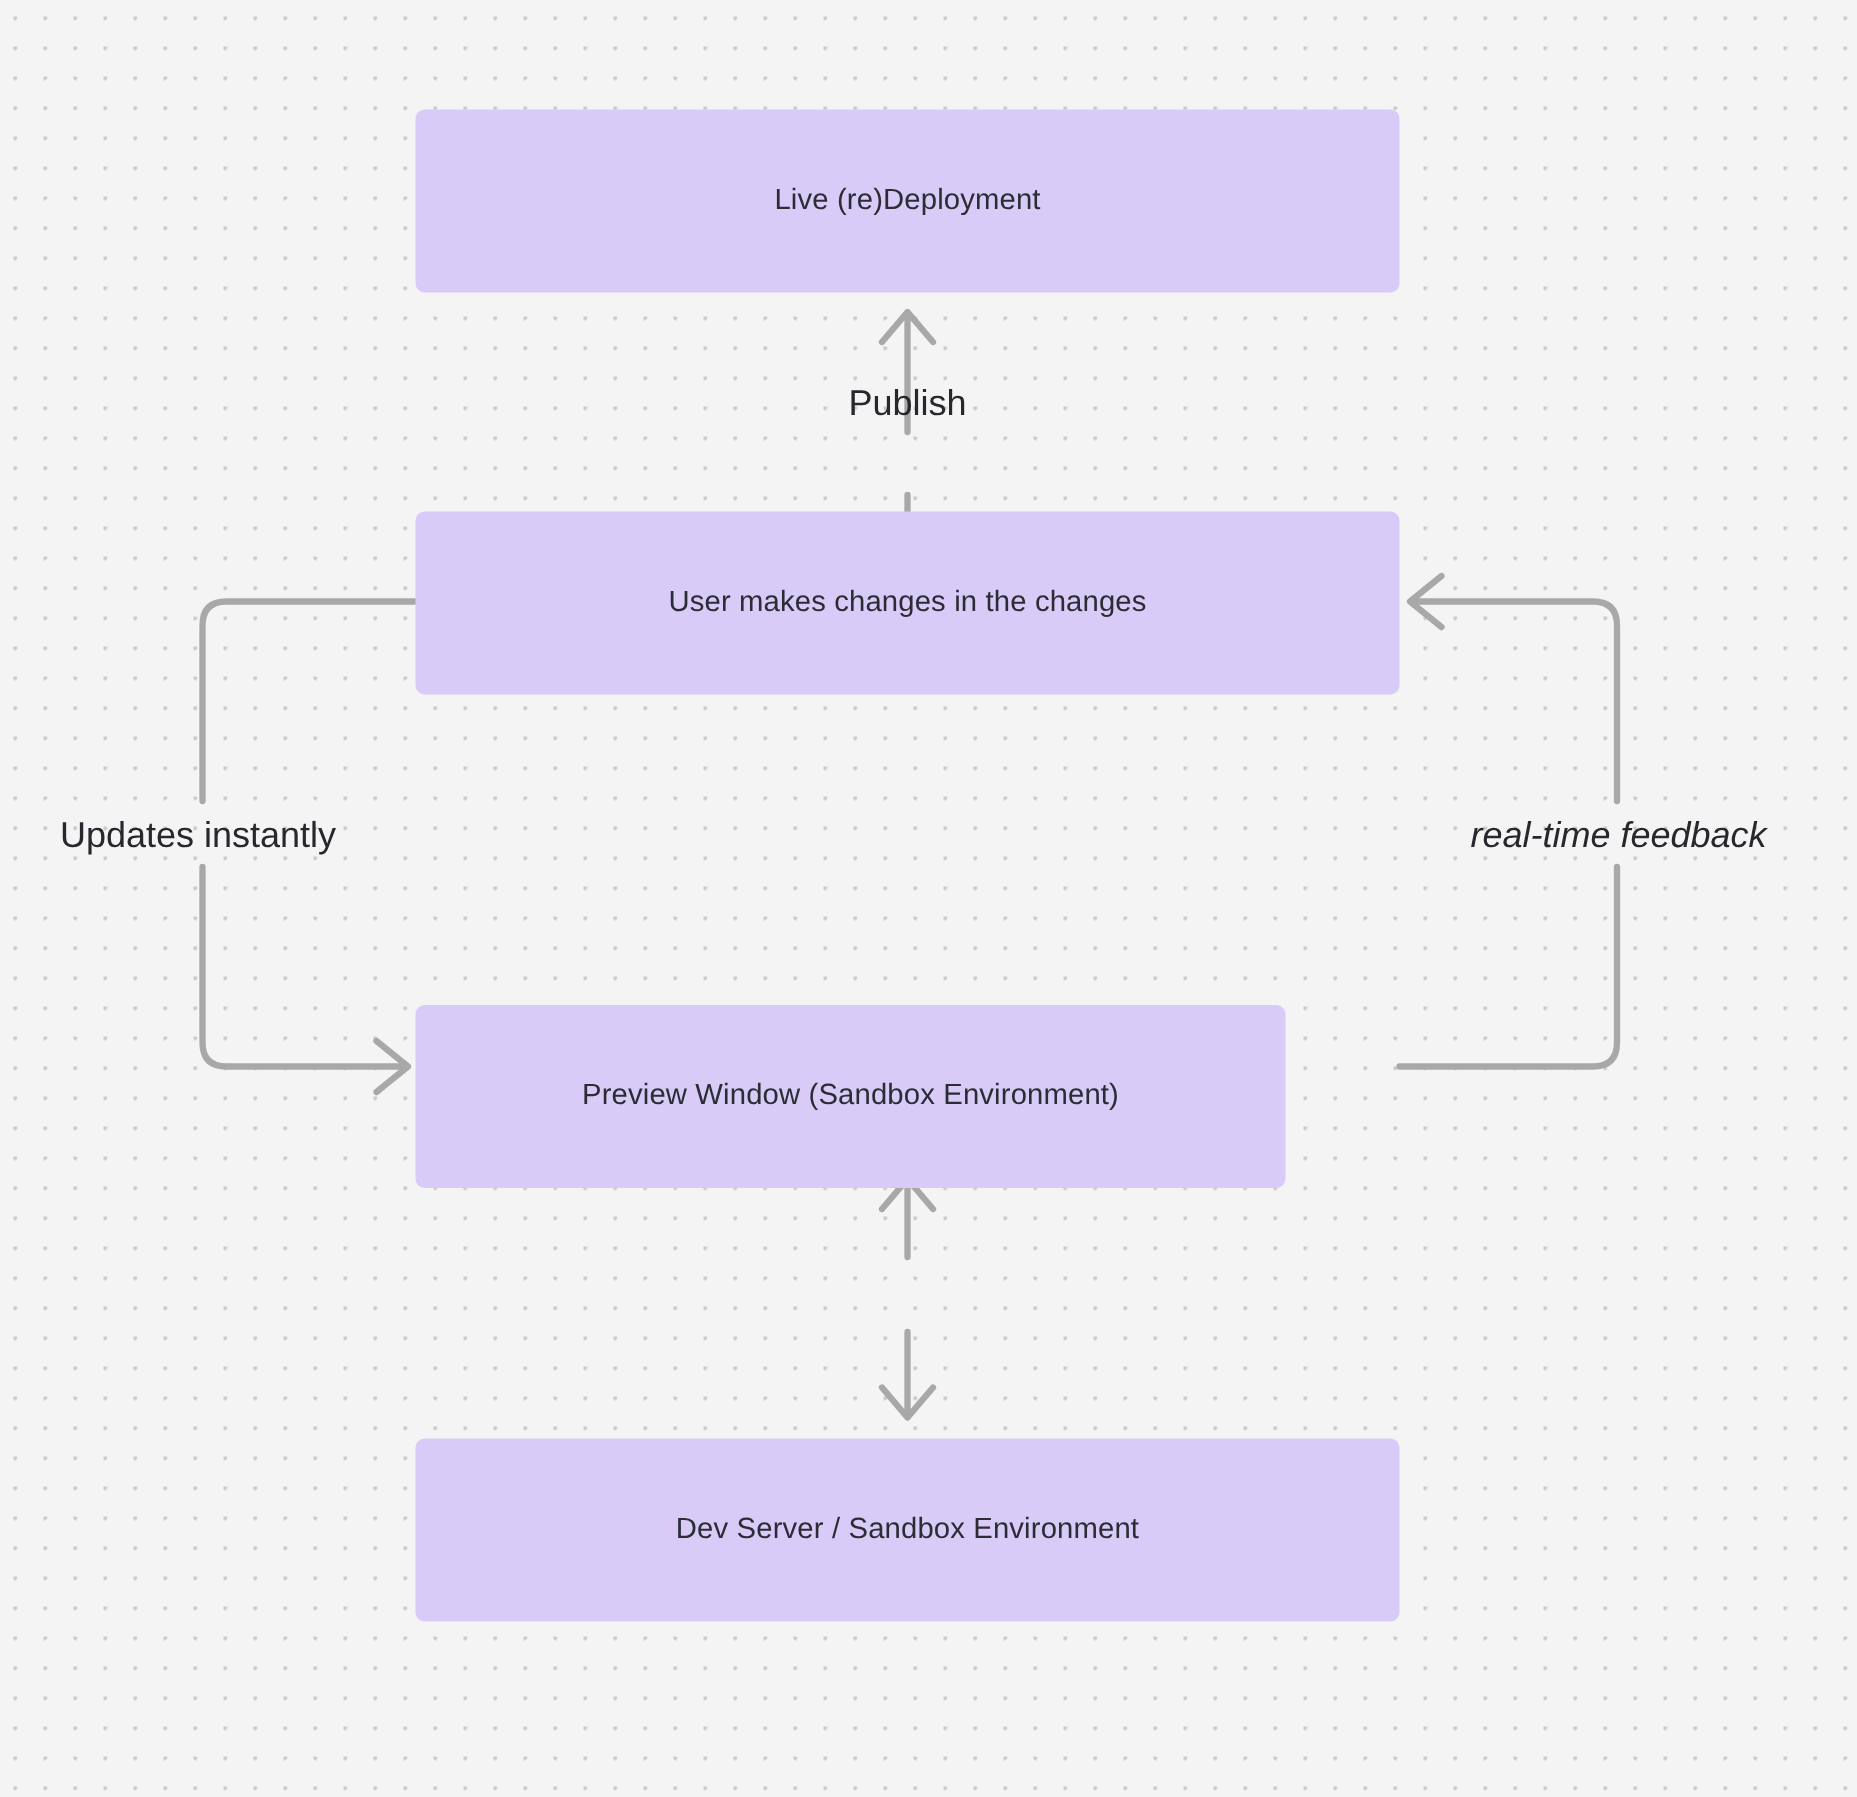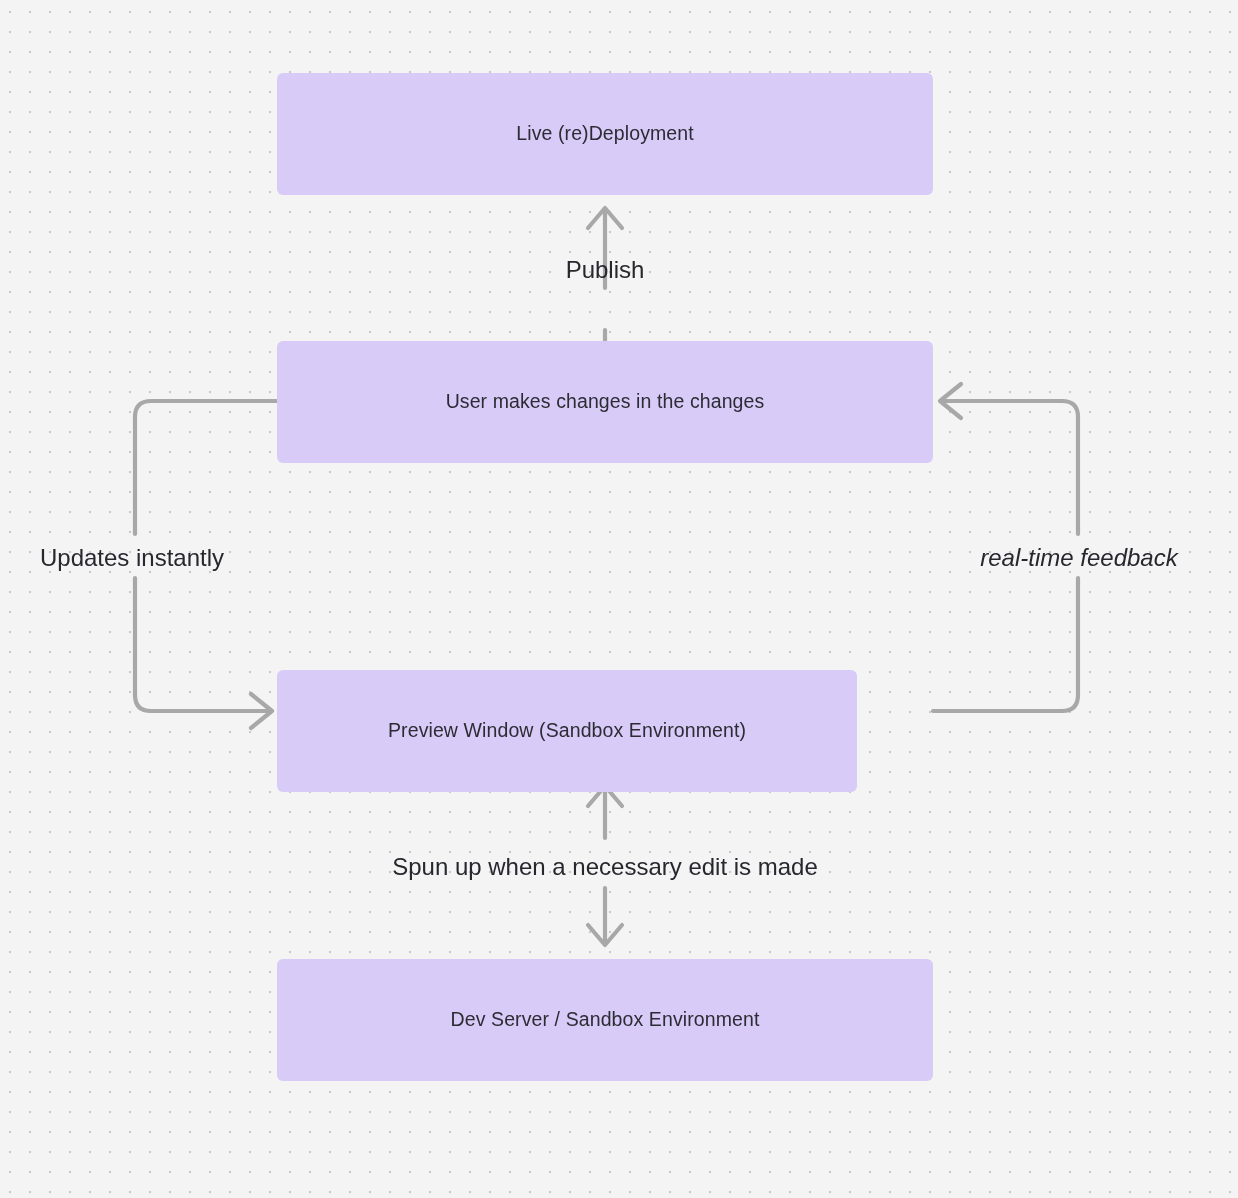--- a/index.html
+++ b/index.html
@@ -108,15 +108,14 @@
   <div class="node" style="left:277px; top:959px; width:656px; height:122px;">
     <span class="node-label">Dev Server / Sandbox Environment</span>
   </div>
 
   <div class="edge-label" style="left:605px; top:270px; transform:translate(-50%,-50%);">Publish</div>
 
   <div class="edge-label" style="left:132px; top:558px; transform:translate(-50%,-50%);">Updates instantly</div>
 
   <div class="edge-label" style="left:1079px; top:558px; transform:translate(-50%,-50%);font-style:italic;">real-time feedback</div>
 
-  <div class="edge-label" style="left:605px; top:867px; transform:translate(-50%,-50%);">Spun up when a necessary edit is made</div>
 
 </div>
 
 </body></html>

